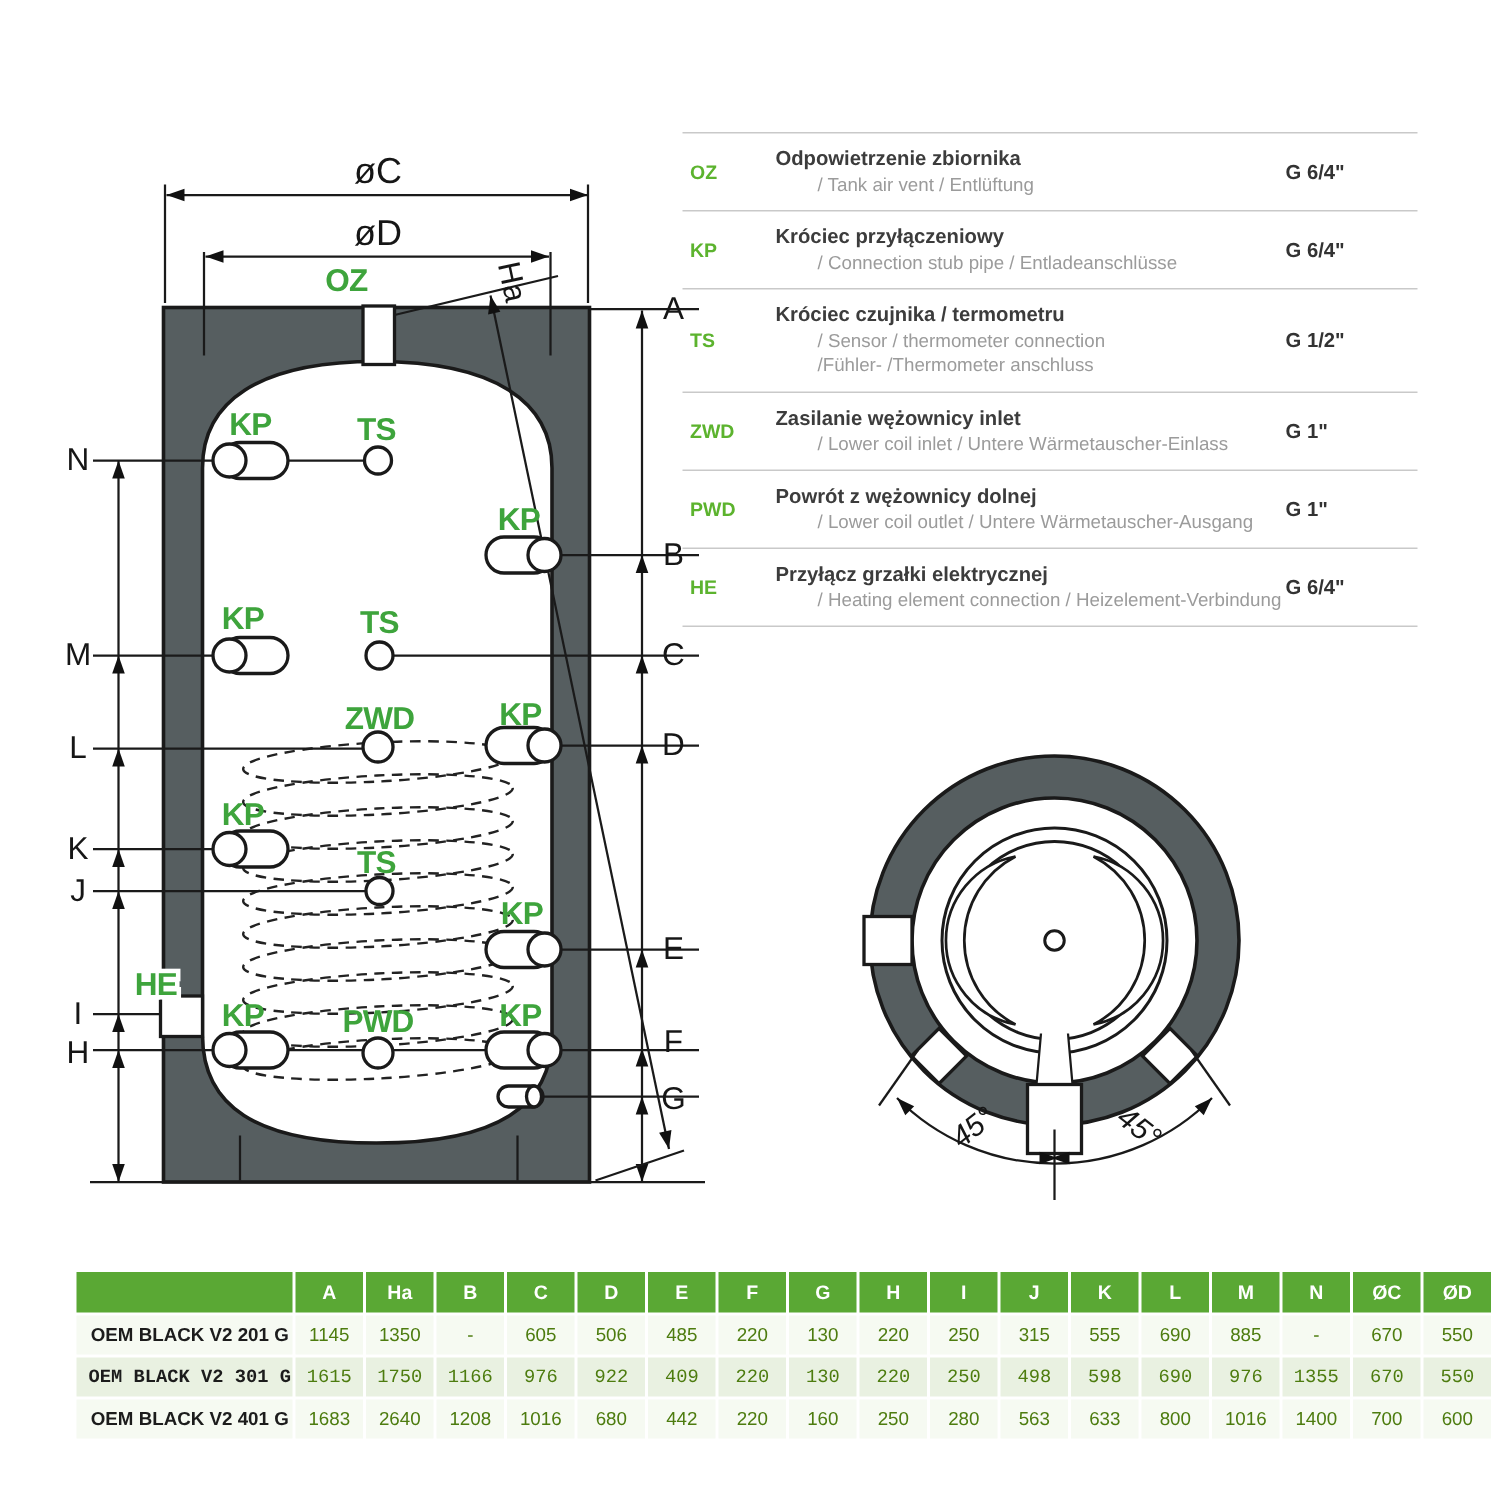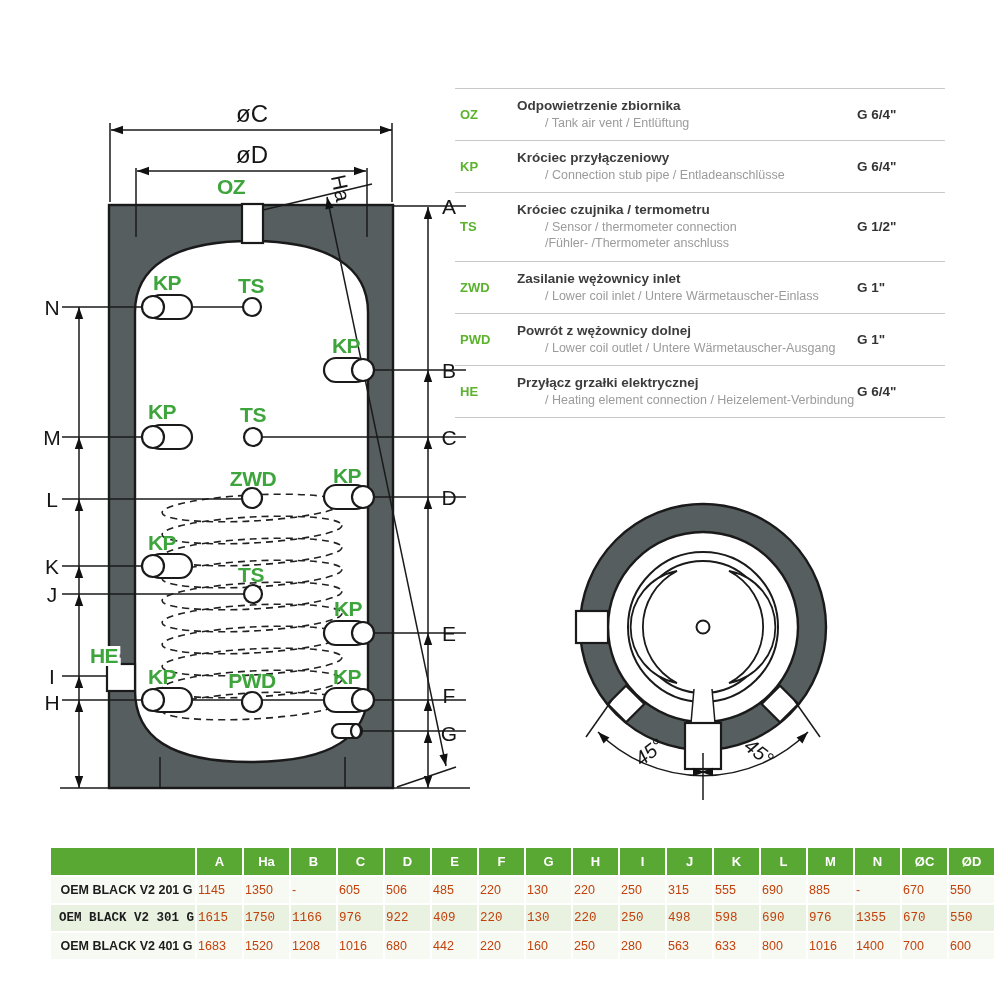--- a/index.html
+++ b/index.html
@@ -23,21 +23,21 @@
   .leg-abbr{font-weight:bold;font-size:13px;color:#5cb32e;padding-left:5px;}
   .leg-title{font-weight:bold;font-size:13.5px;color:#3c3c3c;line-height:1.25;}
   .leg-sub{font-size:12.5px;color:#9b9b9b;line-height:1.3;white-space:pre-line;margin-left:28px;}
   .leg-size{font-weight:bold;font-size:13.5px;color:#333;}
   
   #dimtable{position:absolute;left:49px;top:846px;}
   table{border-collapse:separate;border-spacing:2px;}
   th,td{margin:0;}
   th{background:#5aa834;color:#fff;font-weight:bold;font-size:13px;height:25px;width:43px;text-align:center;}
   th.namecol{width:132px;}
-  td{font-size:12.5px;color:#c2410c;height:24px;}
+  td{font-size:12.5px;color:#4d7c0f;text-align:center;height:24px;}
   td.name{font-weight:bold;color:#1c1c1c;text-align:center;padding-left:8px;font-size:12.5px;white-space:nowrap;}
   tr.r0 td{background:#f6faf2;}
   tr.r1 td{background:#e9f1e1;font-family:Liberation Mono, monospace;}
   tr.r2 td{background:#f6faf2;}
 </style>
 </head>
 <body>
 
 <div id="page">
 
@@ -360,21 +360,21 @@
           <td>598</td>
           <td>690</td>
           <td>976</td>
           <td>1355</td>
           <td>670</td>
           <td>550</td>
         </tr>
         <tr class="r2">
           <td class="name">OEM BLACK V2 401 G</td>
           <td>1683</td>
-          <td>1520</td>
+          <td>2640</td>
           <td>1208</td>
           <td>1016</td>
           <td>680</td>
           <td>442</td>
           <td>220</td>
           <td>160</td>
           <td>250</td>
           <td>280</td>
           <td>563</td>
           <td>633</td>

